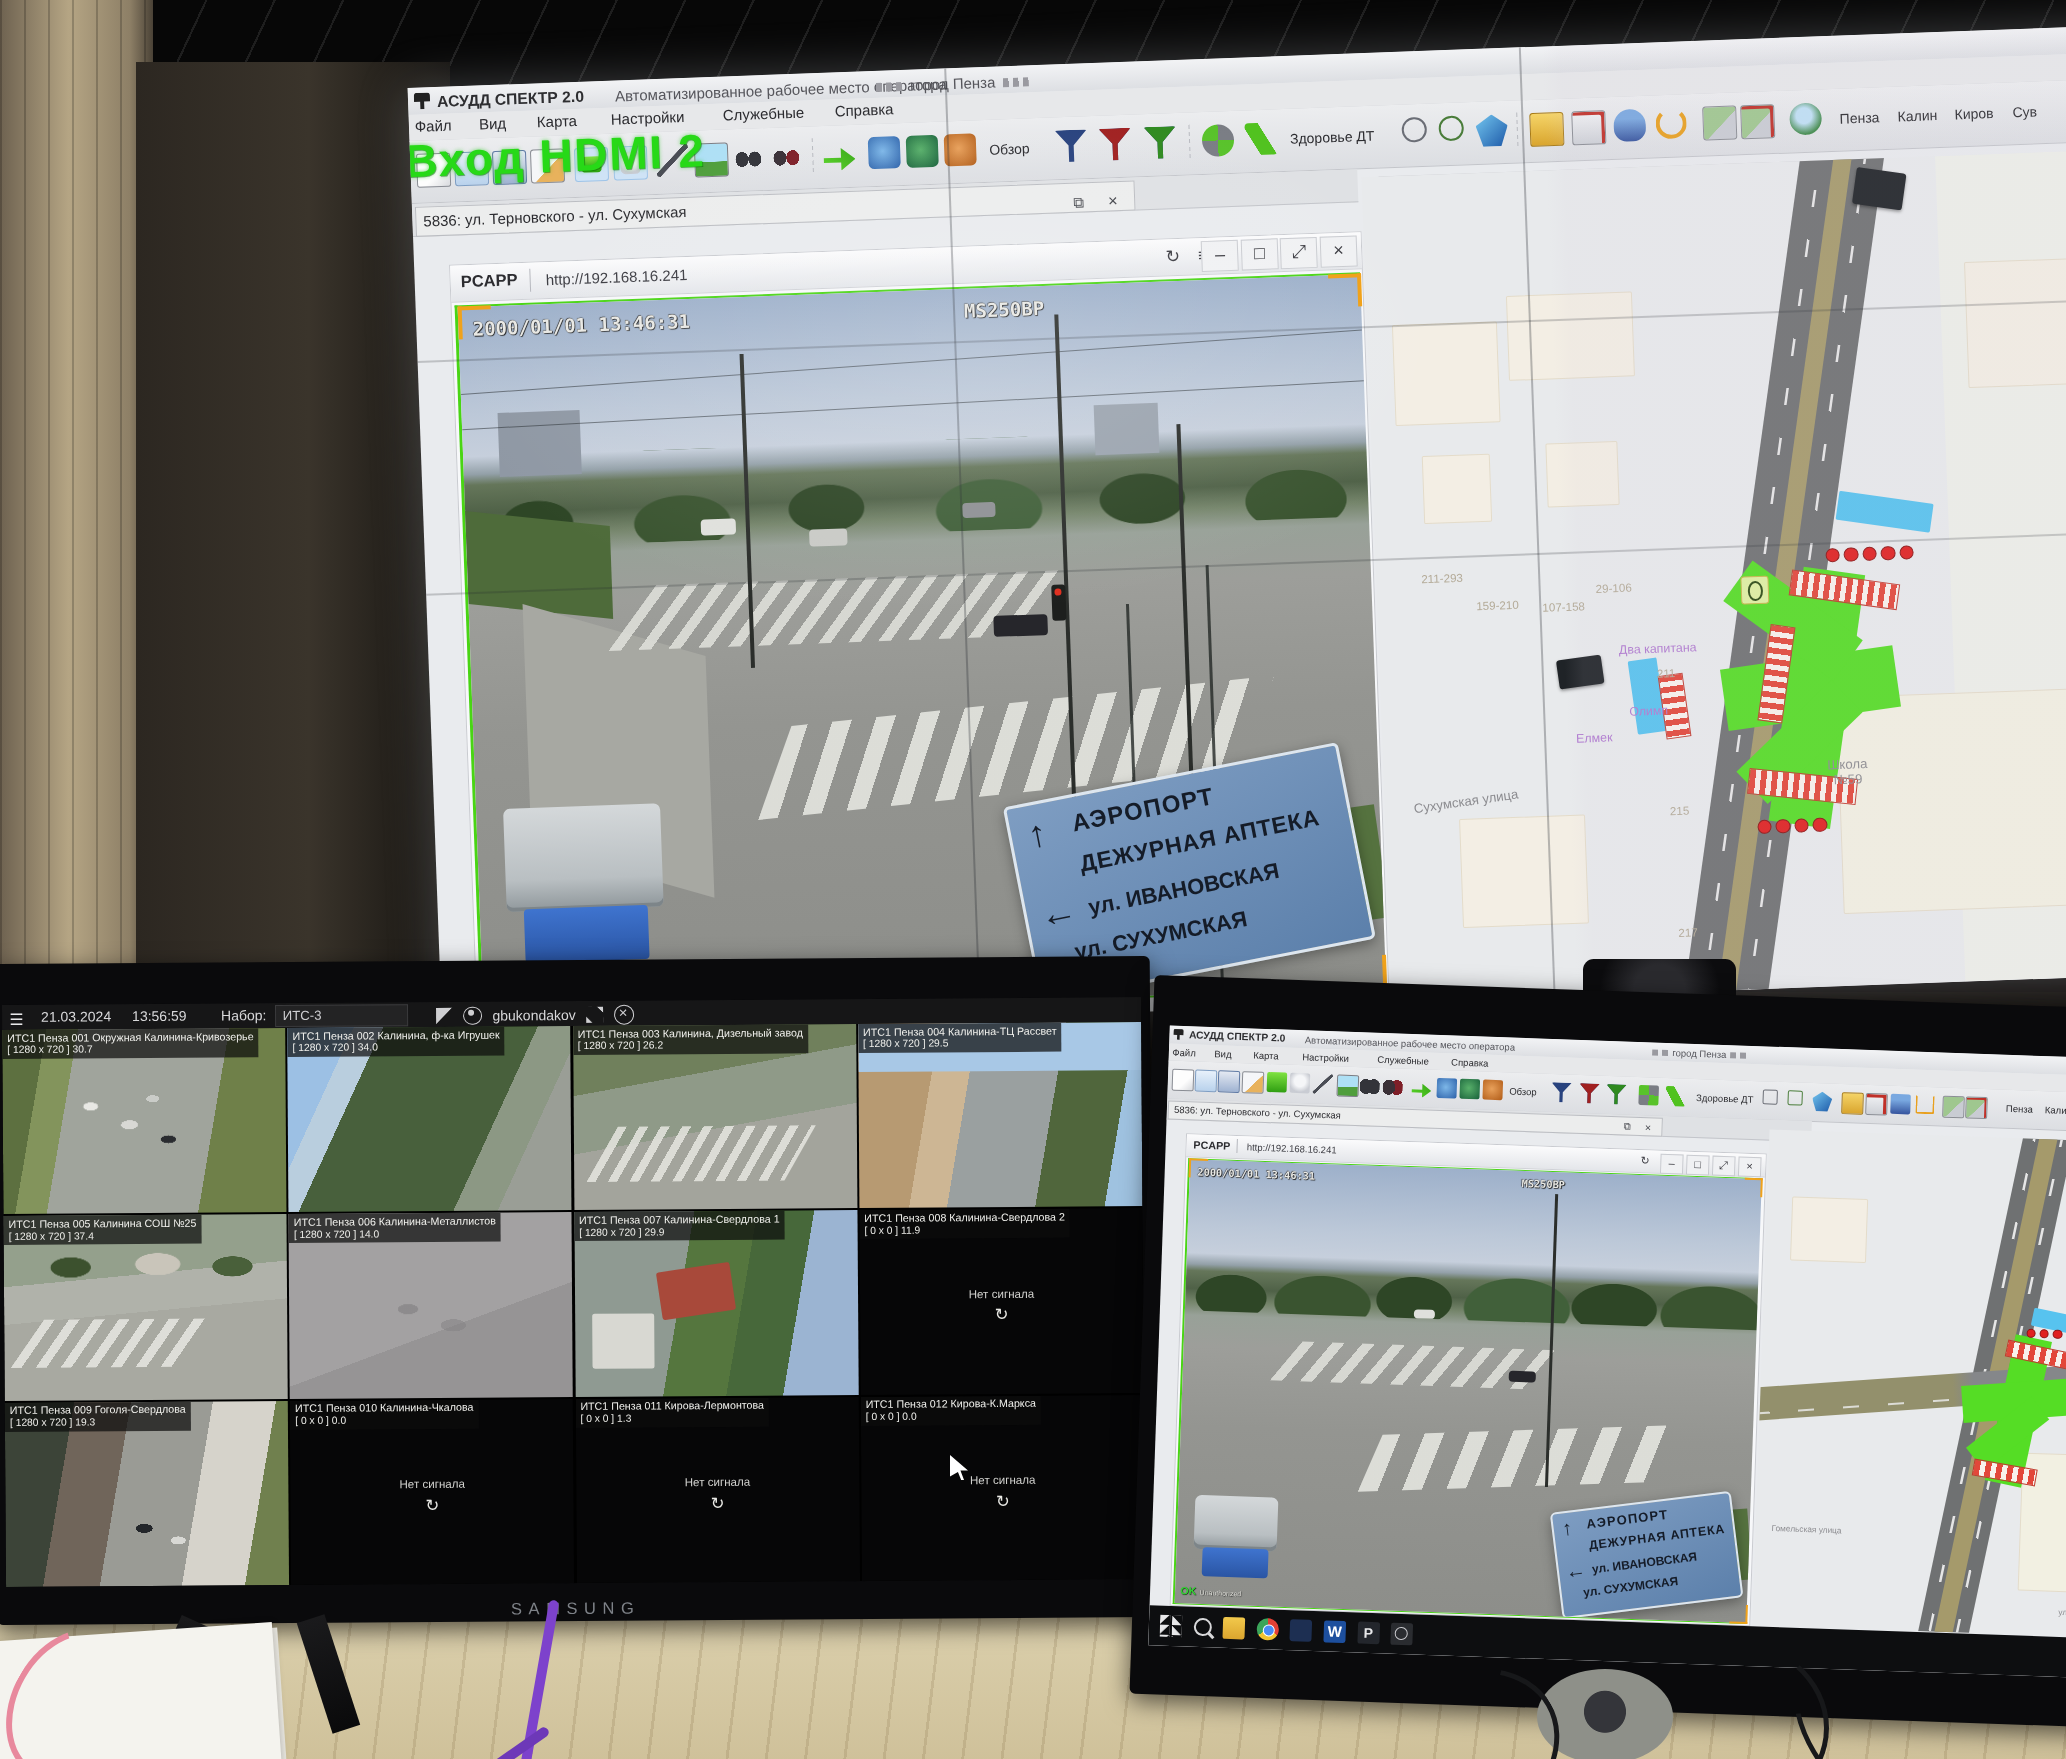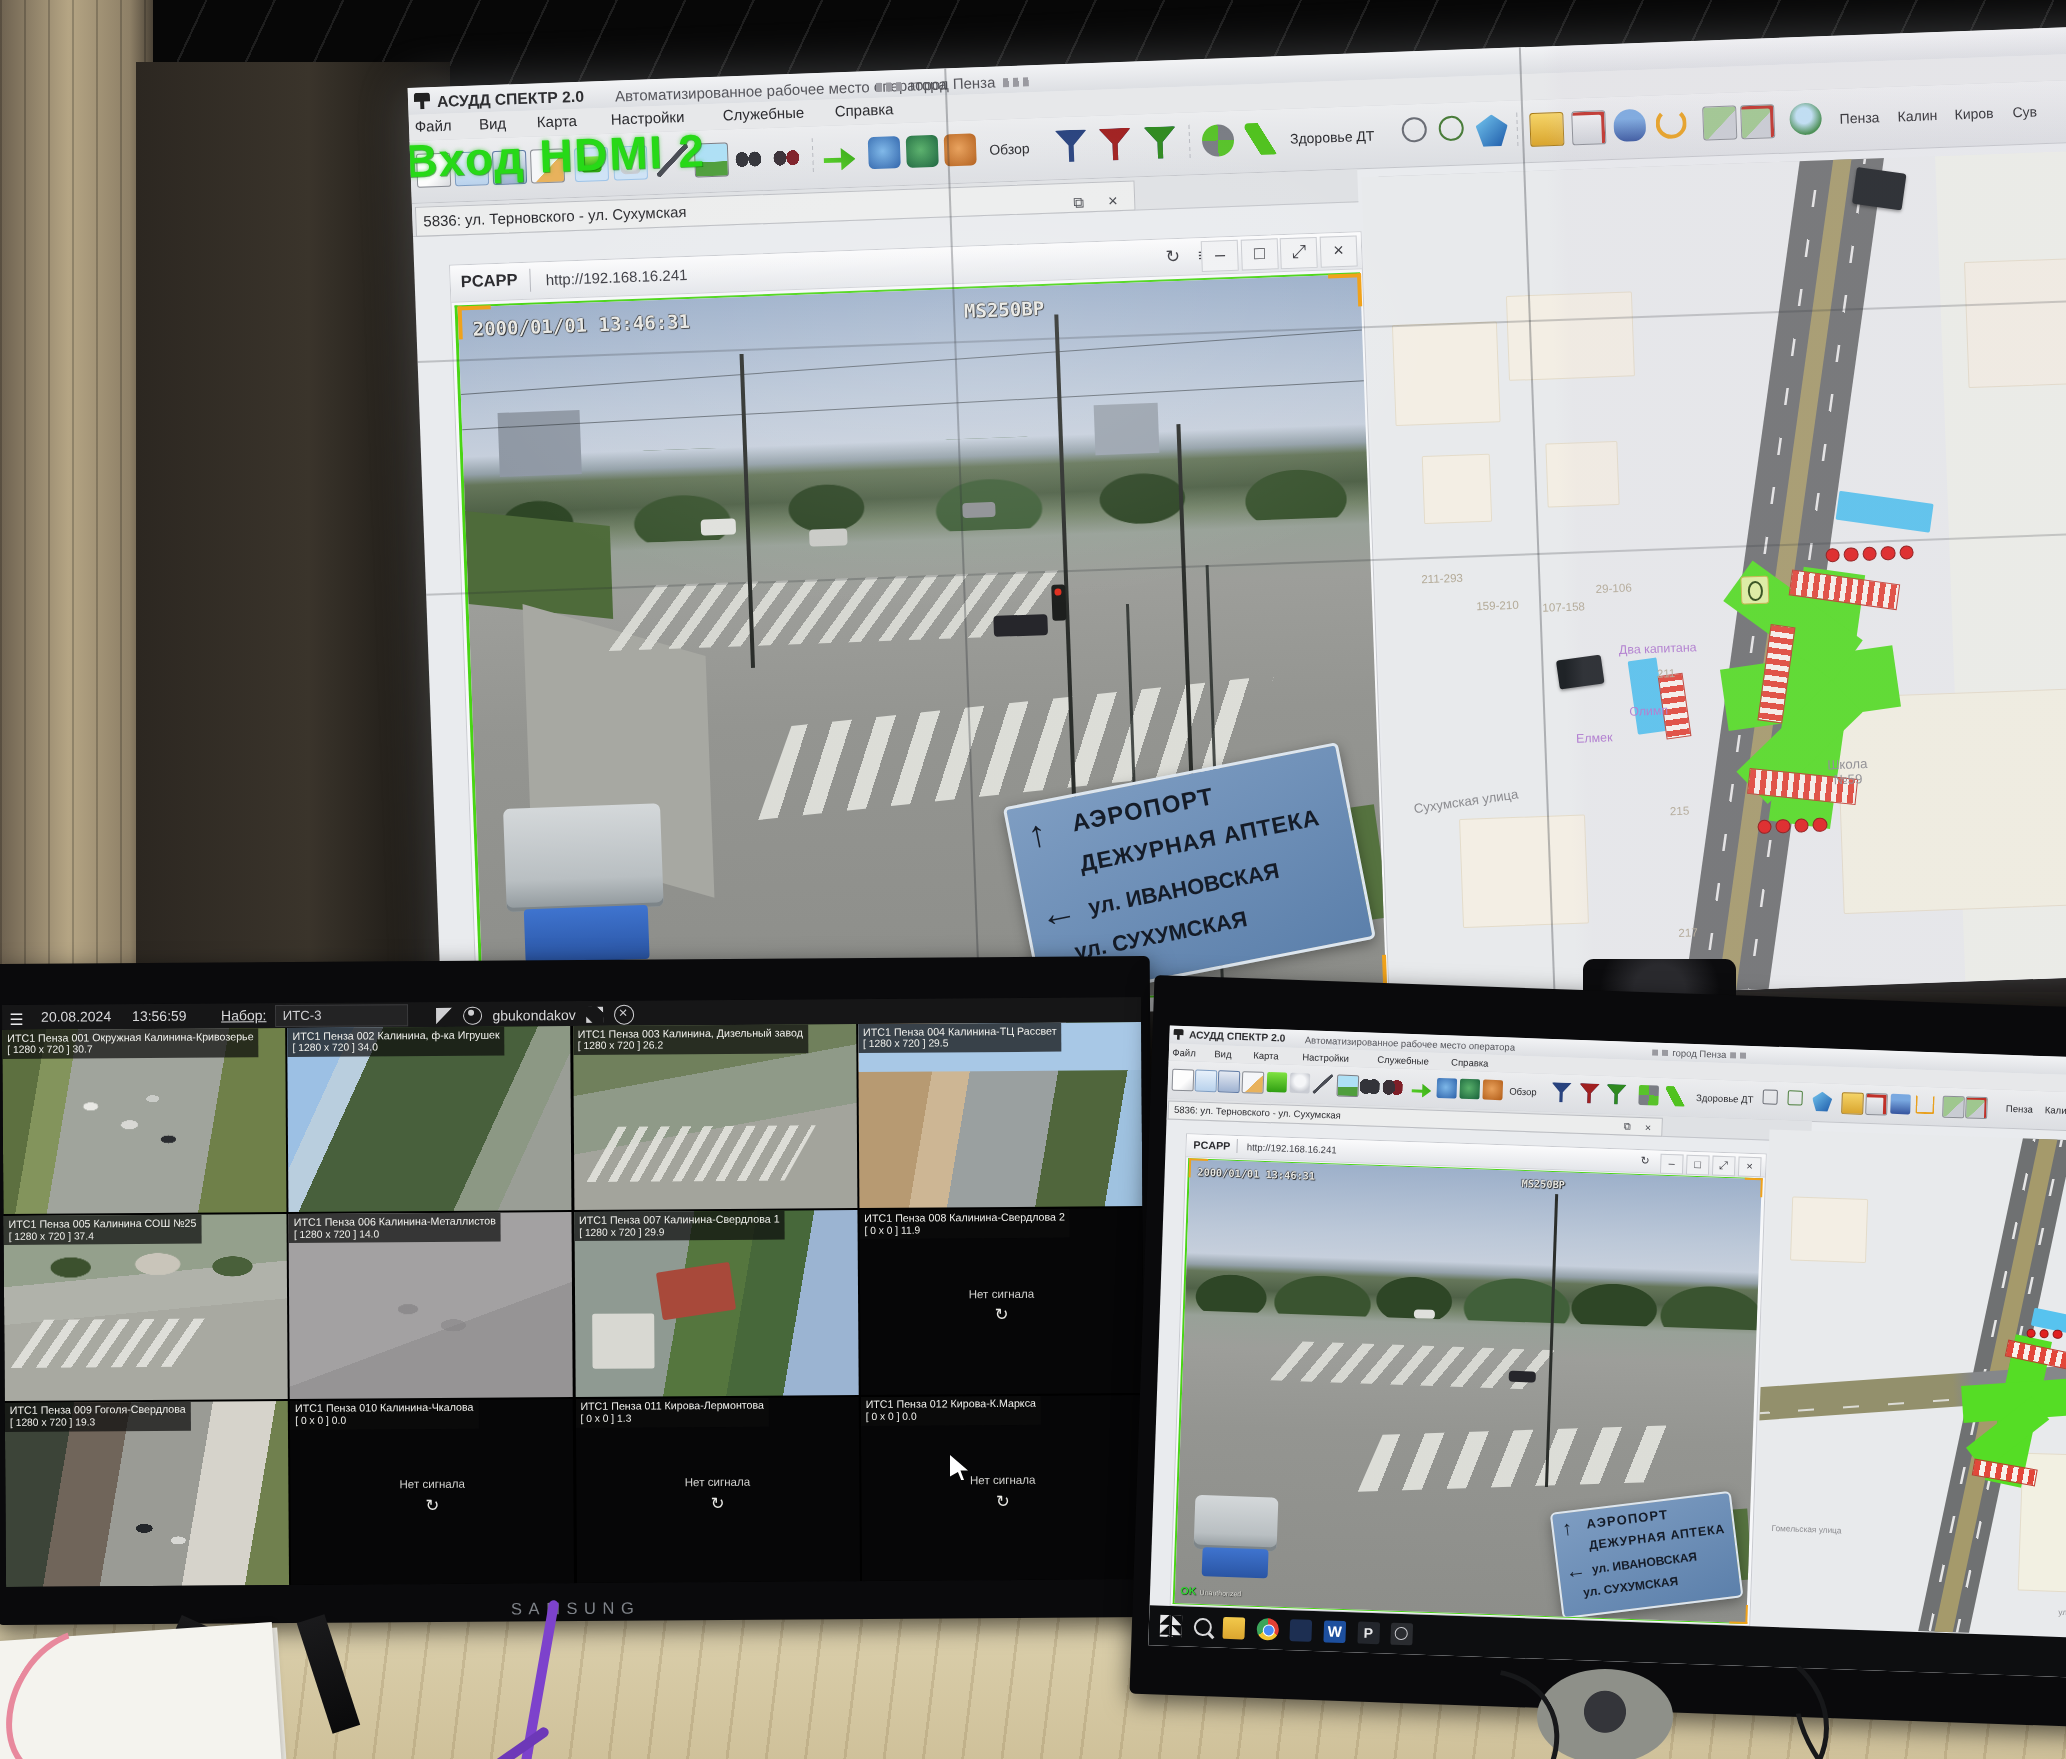--- a/index.html
+++ b/index.html
@@ -167,21 +167,21 @@
   .glare{position:absolute;inset:0;background:radial-gradient(744px 372px at 30% 30%,rgba(255,255,255,.14),transparent 70%),
     linear-gradient(90deg,transparent 0 62%,rgba(210,200,215,.10) 63% 100%);pointer-events:none;}
   
   .mon{background:#0a0a0c;box-shadow:0 7.4px 25px rgba(0,0,0,.6);}
   .mon-left{left:-5px;top:960px;width:1157px;height:661px;border-radius:5.8px;transform:rotate(-.4deg);}
   .ml-screen{position:absolute;left:9px;top:41px;width:1139px;height:582px;background:#101012;overflow:hidden;}
   .vms-head{position:absolute;left:0;top:0;width:100%;height:25px;background:#161617;color:#d8d8da;font-size:14px;}
   .vms-head .hmb{position:absolute;left:7.4px;top:5px;font-size:15.7px;color:#e8e8ea;}
   .vms-head .d1{position:absolute;left:39px;top:4.1px;}
   .vms-head .d2{position:absolute;left:130px;top:4.1px;}
-  .vms-head .d3{position:absolute;left:219px;top:4.1px;text-decoration:underline;}
+  .vms-head .d3{position:absolute;left:219px;top:4.1px;}
   .vms-sel{position:absolute;left:273px;top:1.7px;width:124px;height:20.7px;background:#232324;border:0.4px solid #3a3a3c;
     font-size:13.2px;color:#cfcfd2;line-height:20px;padding-left:6.6px;}
   .vms-user{position:absolute;left:434px;top:4.1px;display:flex;gap:10.7px;align-items:center;color:#d8d8da;}
   .uico{width:16.5px;height:16.5px;border-radius:50%;border:1.7px solid #cfcfd2;position:relative;}
   .uico:before{content:"";position:absolute;left:3.7px;top:2.1px;width:5.8px;height:5.8px;border-radius:50%;background:#cfcfd2;}
   .gico{width:16.5px;height:16.5px;background:linear-gradient(135deg,#cfcfd2 48%,transparent 49%);}
   .xico{width:18px;height:18px;border:1.7px solid #cfcfd2;border-radius:50%;position:relative;}
   .xico:before{content:"×";position:absolute;left:4.1px;top:-1.7px;font-size:15px;color:#cfcfd2;}
   .expico{width:16.5px;height:16.5px;background:
     linear-gradient(45deg,#cfcfd2 0 18%,transparent 19%),linear-gradient(225deg,#cfcfd2 0 18%,transparent 19%);}
@@ -511,21 +511,21 @@
     <div class="seamh" style="top:506px"></div>
     <div class="glare"></div>
   </div>
 
   <div class="abs webcam"></div>
 
   <div class="abs mon mon-left">
     <div class="ml-screen">
       <div class="vms-head">
         <span class="hmb">☰</span>
-        <span class="d1">20.08.2024</span>
+        <span class="d1">21.03.2024</span>
         <span class="d2">13:56:59</span>
         <span class="d3">Набор:</span>
         <div class="vms-sel">ИТС-3</div>
         <div class="vms-user">
           <span class="gico"></span>
           <span class="uico"></span>
           <span>gbukondakov</span>
           <span class="expico"></span>
           <span class="xico"></span>
         </div>

